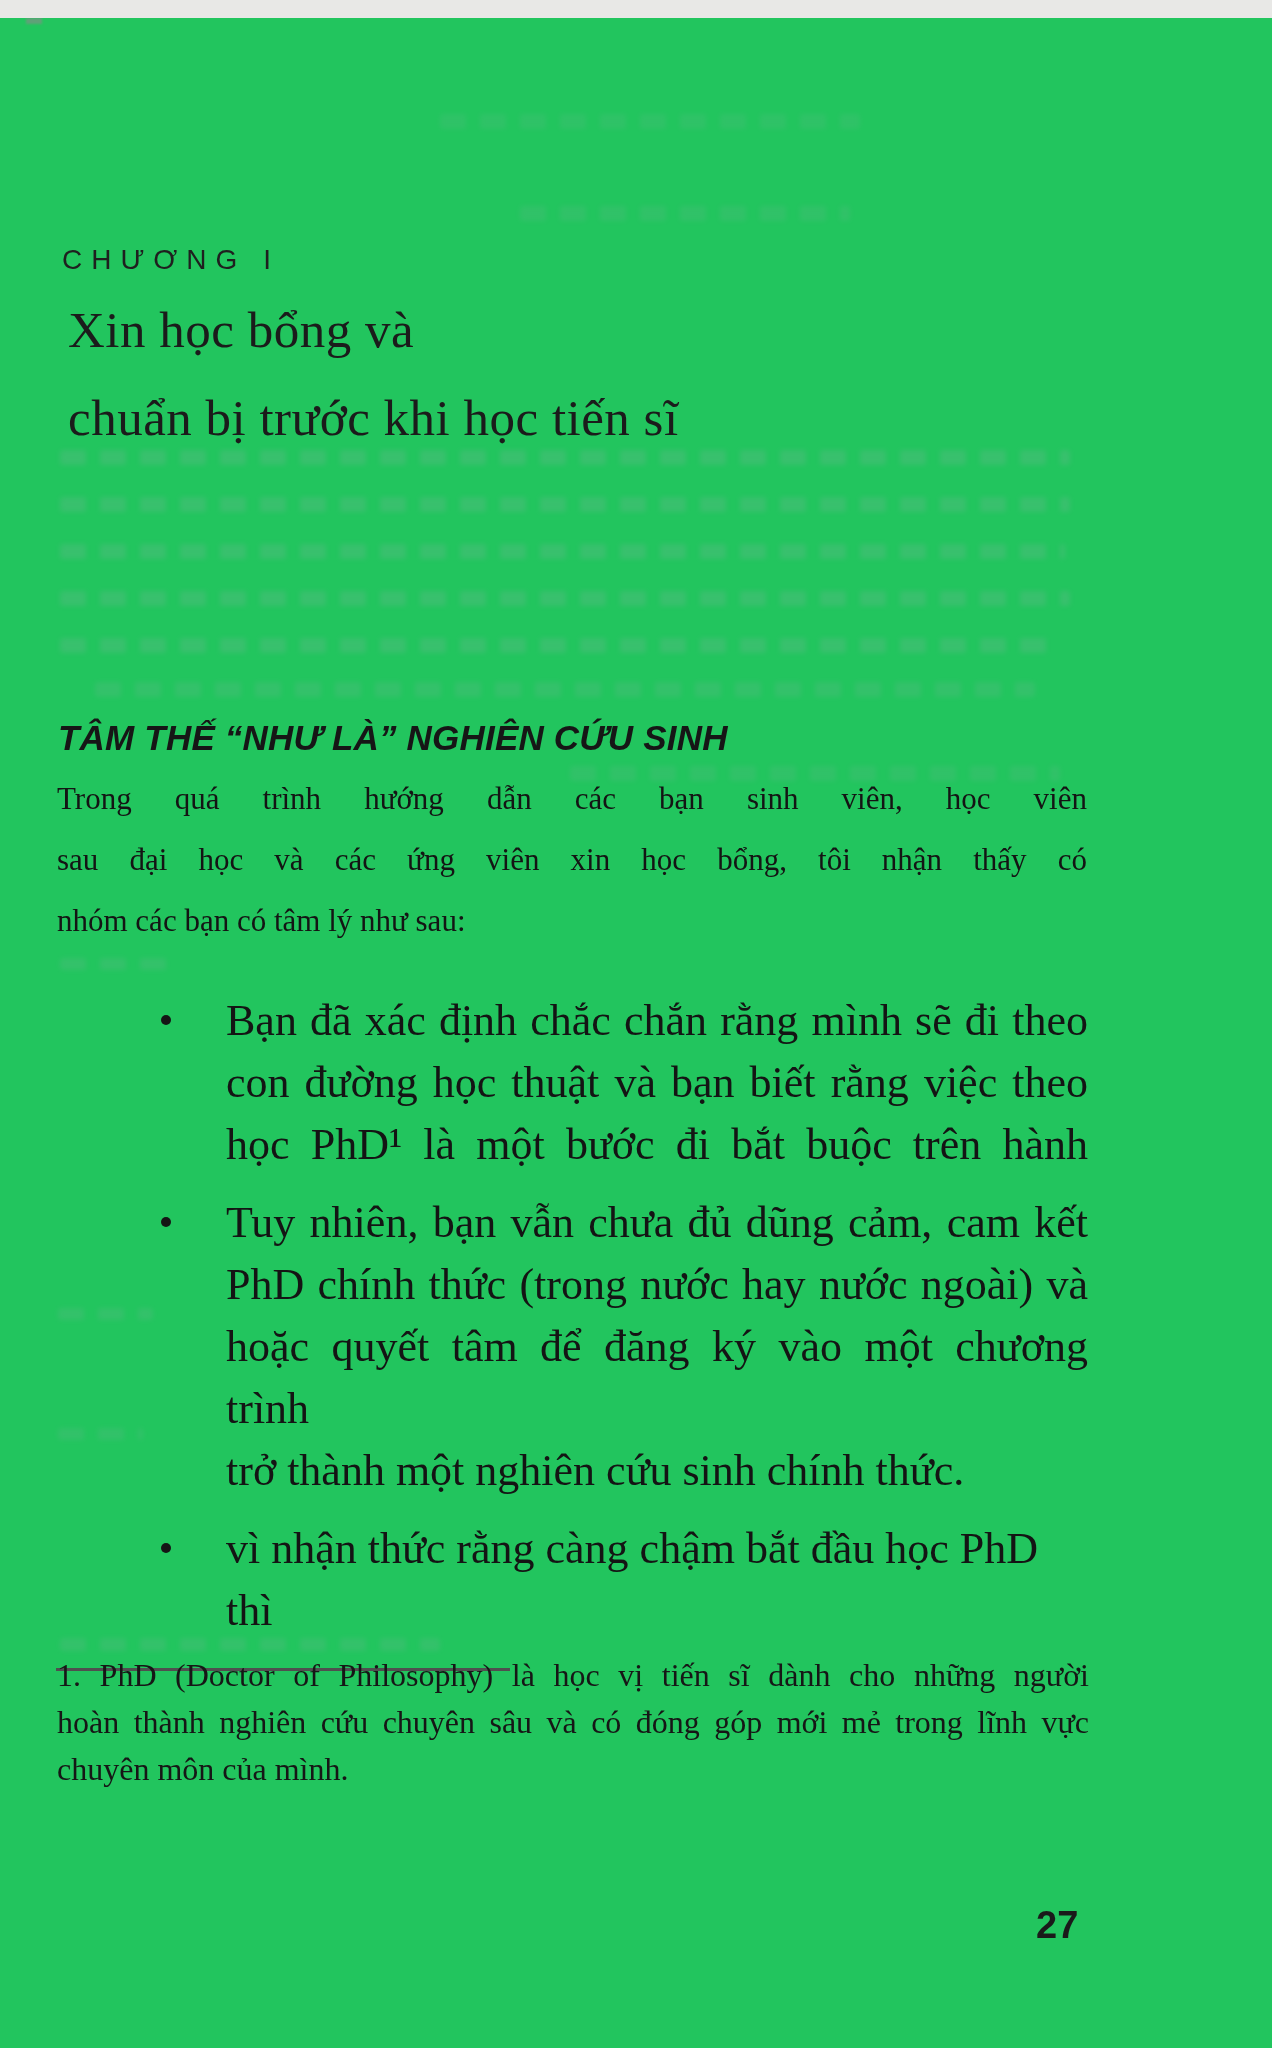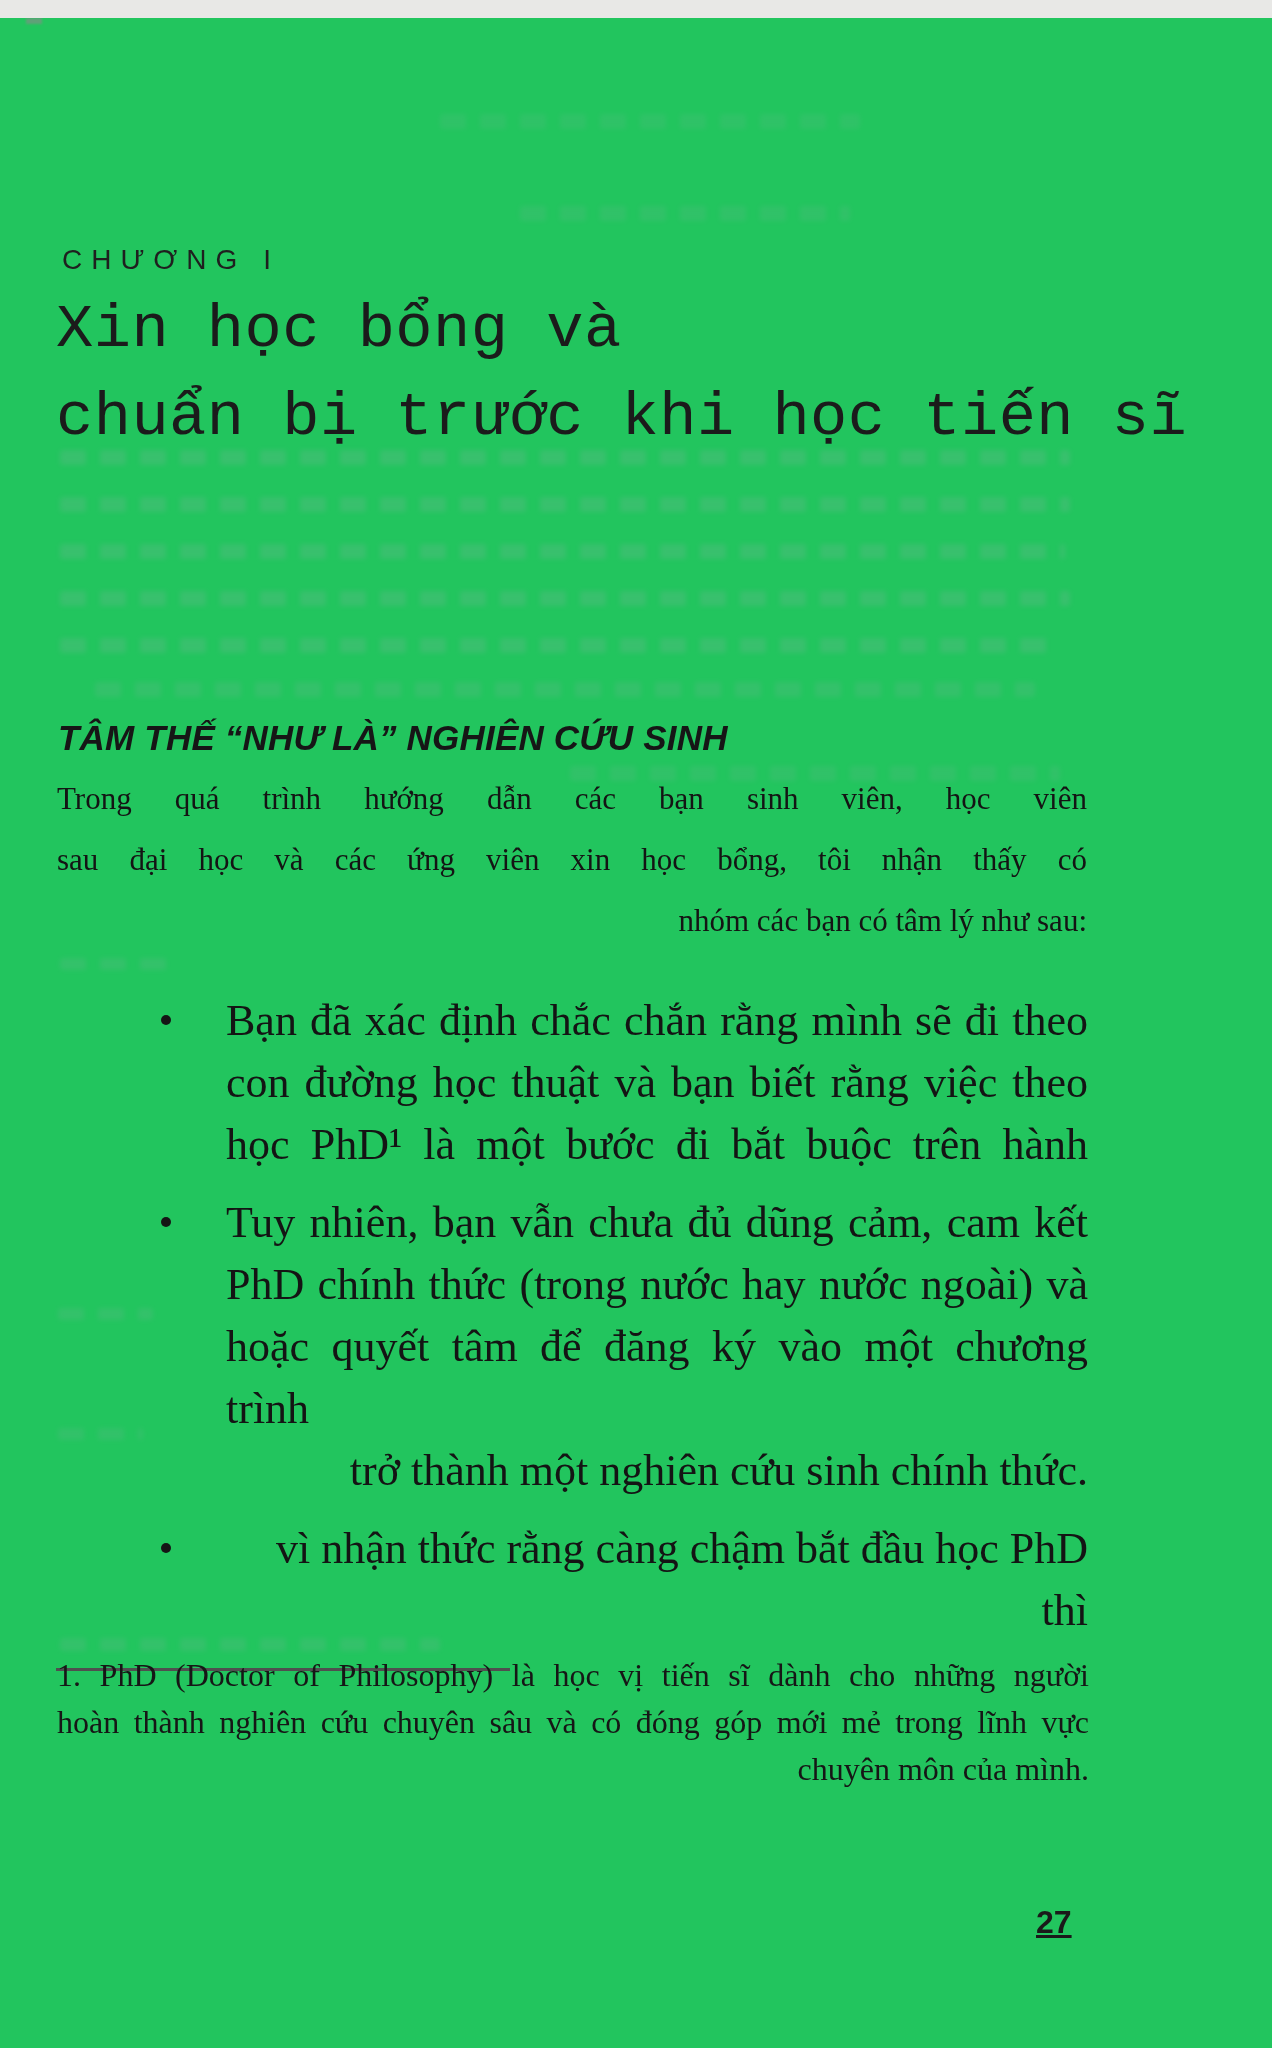--- a/index.html
+++ b/index.html
@@ -19,41 +19,41 @@
     filter:blur(2.5px);opacity:.38;pointer-events:none;
   }
   .corner-mark{position:absolute;top:0;left:26px;width:16px;height:6px;background:#8a8a8a;opacity:.6;filter:blur(1px);}
   
   .chapter-label{
     position:absolute;top:226px;left:62px;
     font-family:"Liberation Sans", sans-serif;
     font-size:28px;font-weight:500;letter-spacing:9px;color:#1f1f1f;
   }
   .chapter-title{
-    position:absolute;top:268px;left:56px;margin:0;
-    font-family:Liberation Mono, monospace;
-    font-size:62px;line-height:88px;font-weight:500;
+    position:absolute;top:268px;left:68px;margin:0;
+    font-family:Liberation Serif, serif;
+    font-size:51px;line-height:88px;font-weight:500;
     letter-spacing:.5px;color:#1b1b1b;white-space:nowrap;
   }
   
   .section-heading{
     position:absolute;top:700px;left:58px;margin:0;
     font-family:"Liberation Sans", sans-serif;
     font-size:35px;font-weight:800;letter-spacing:.2px;color:#161616;
     white-space:nowrap;
     font-style:italic;
   }
   
   .intro{
     position:absolute;top:719px;left:57px;width:1030px;
     font-size:31px;line-height:61px;color:#141414;
   }
   .tline{display:block;}
   .just{text-align:justify;text-align-last:justify;}
-  .last{text-align:right;}
+  .last{text-align:left;}
   .bullets{
     position:absolute;top:972px;left:160px;width:928px;
     margin:0;padding:0;list-style:none;
     font-size:44px;line-height:62px;color:#141414;
   }
   .bullets li{position:relative;padding-left:66px;margin:0 0 16px 0;}
   .dot{
     position:absolute;left:1px;top:25px;width:10px;height:10px;
     border-radius:50%;background:#151515;
   }
@@ -63,21 +63,21 @@
     background:#4f4f4f;
   }
   .footnote{
     position:absolute;top:1602px;left:57px;width:1032px;
     font-size:32px;line-height:47px;color:#161616;
   }
   
   .page-number{
     position:absolute;top:1886px;left:1036px;
     font-family:"Liberation Sans", sans-serif;
-    font-size:32px;font-weight:600;color:#1a1a1a;text-decoration:underline;
+    font-size:38px;font-weight:600;color:#1a1a1a;
   }
 </style>
 </head>
 <body>
 
 <div class="page">
 
   <div class="corner-mark"></div>
   <div class="bleed" style="top:96px;left:440px;width:420px;opacity:.22"></div>
   <div class="bleed" style="top:188px;left:520px;width:330px;opacity:.25"></div>

